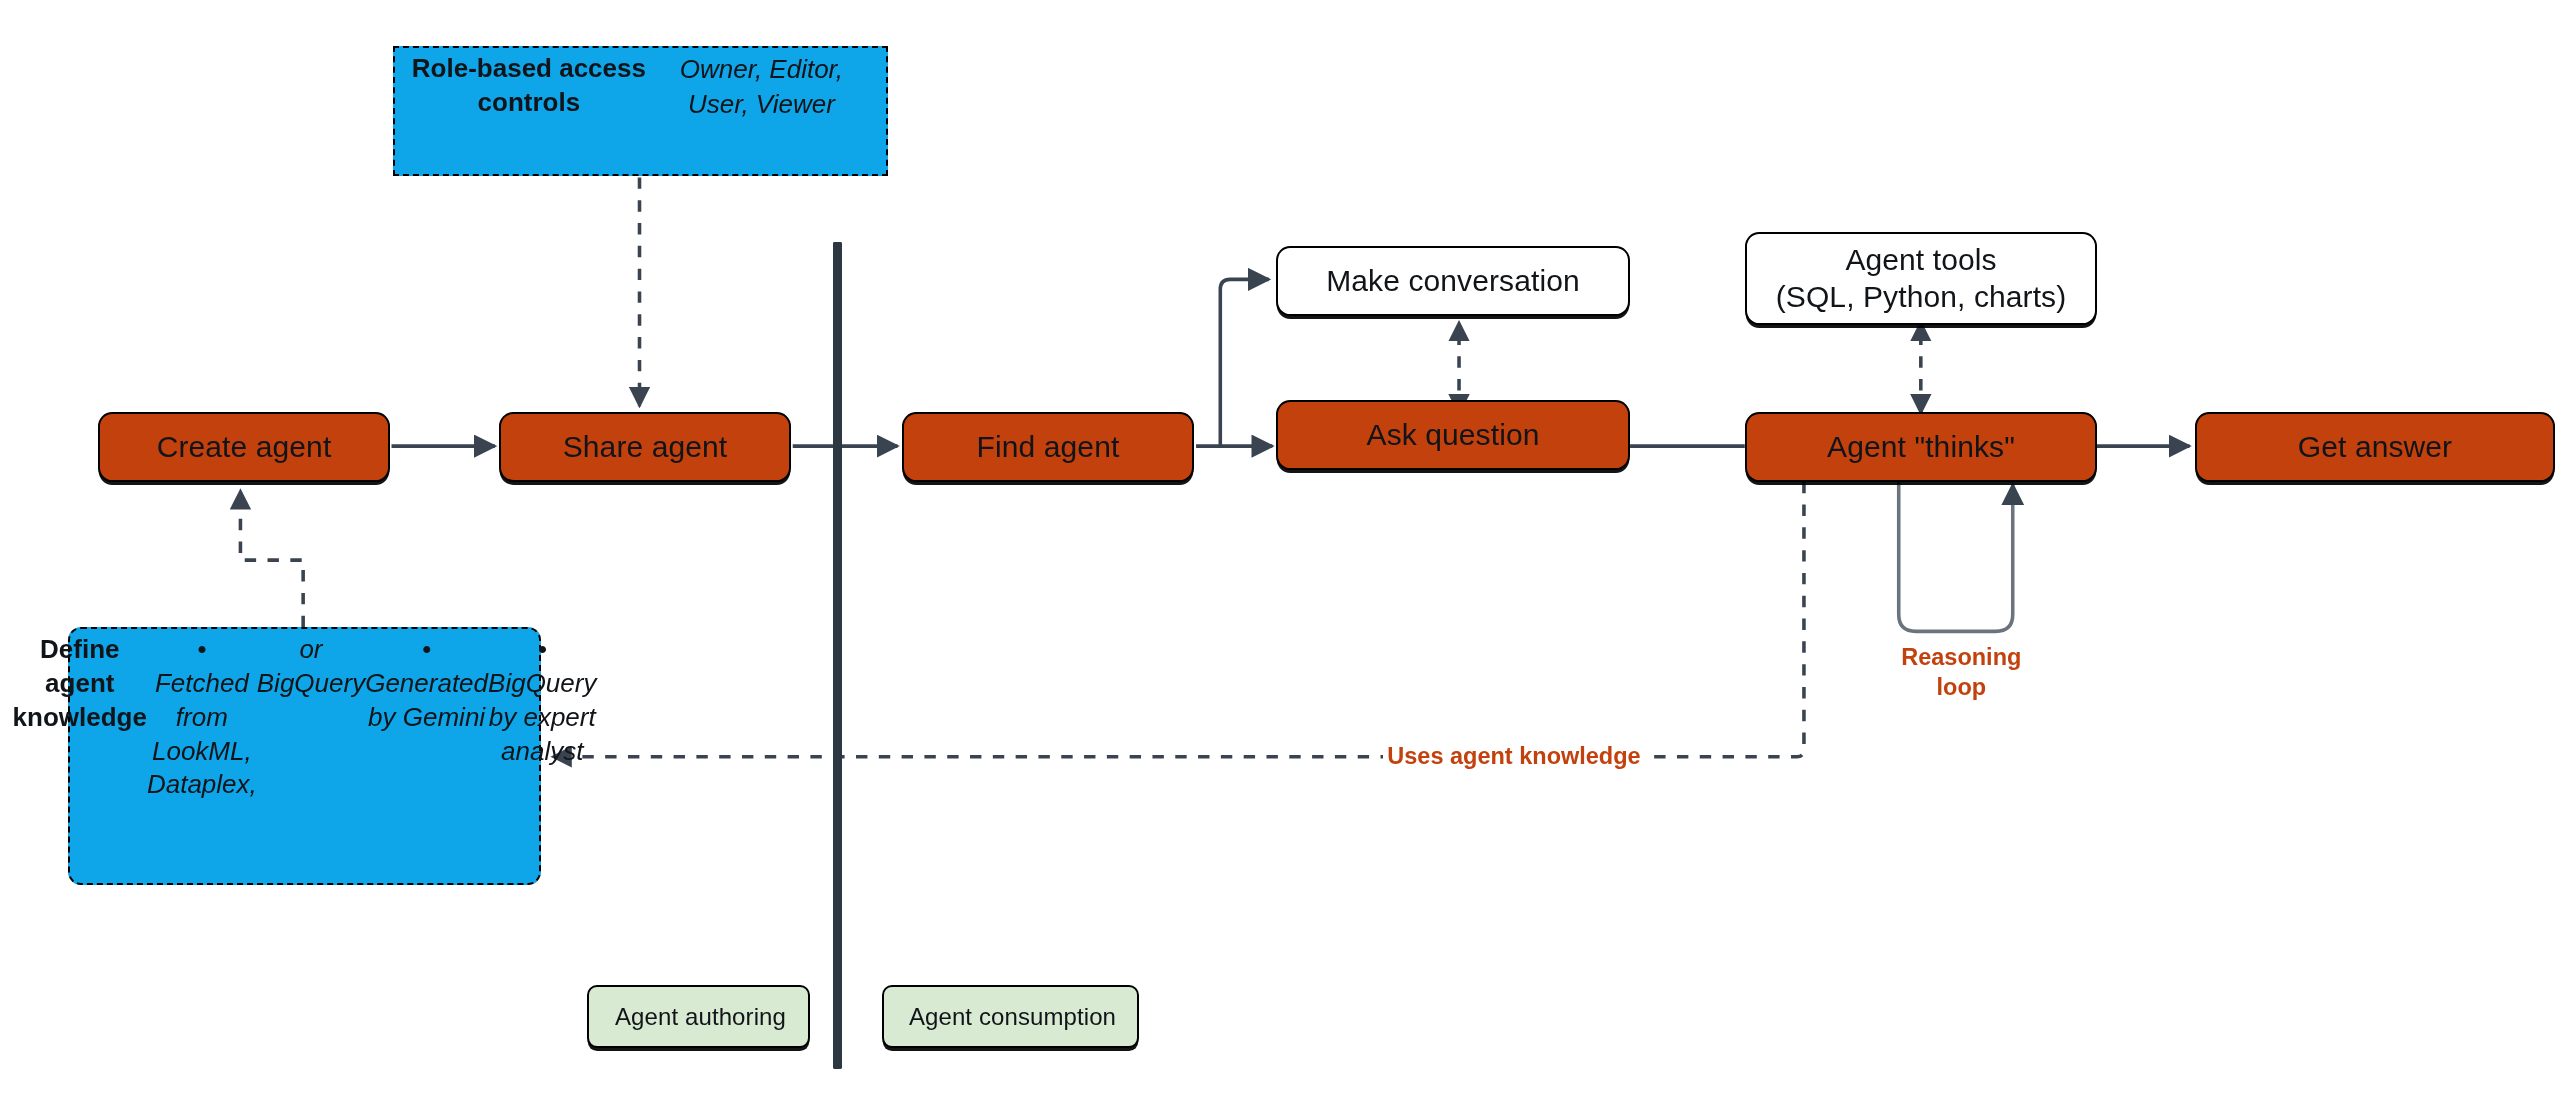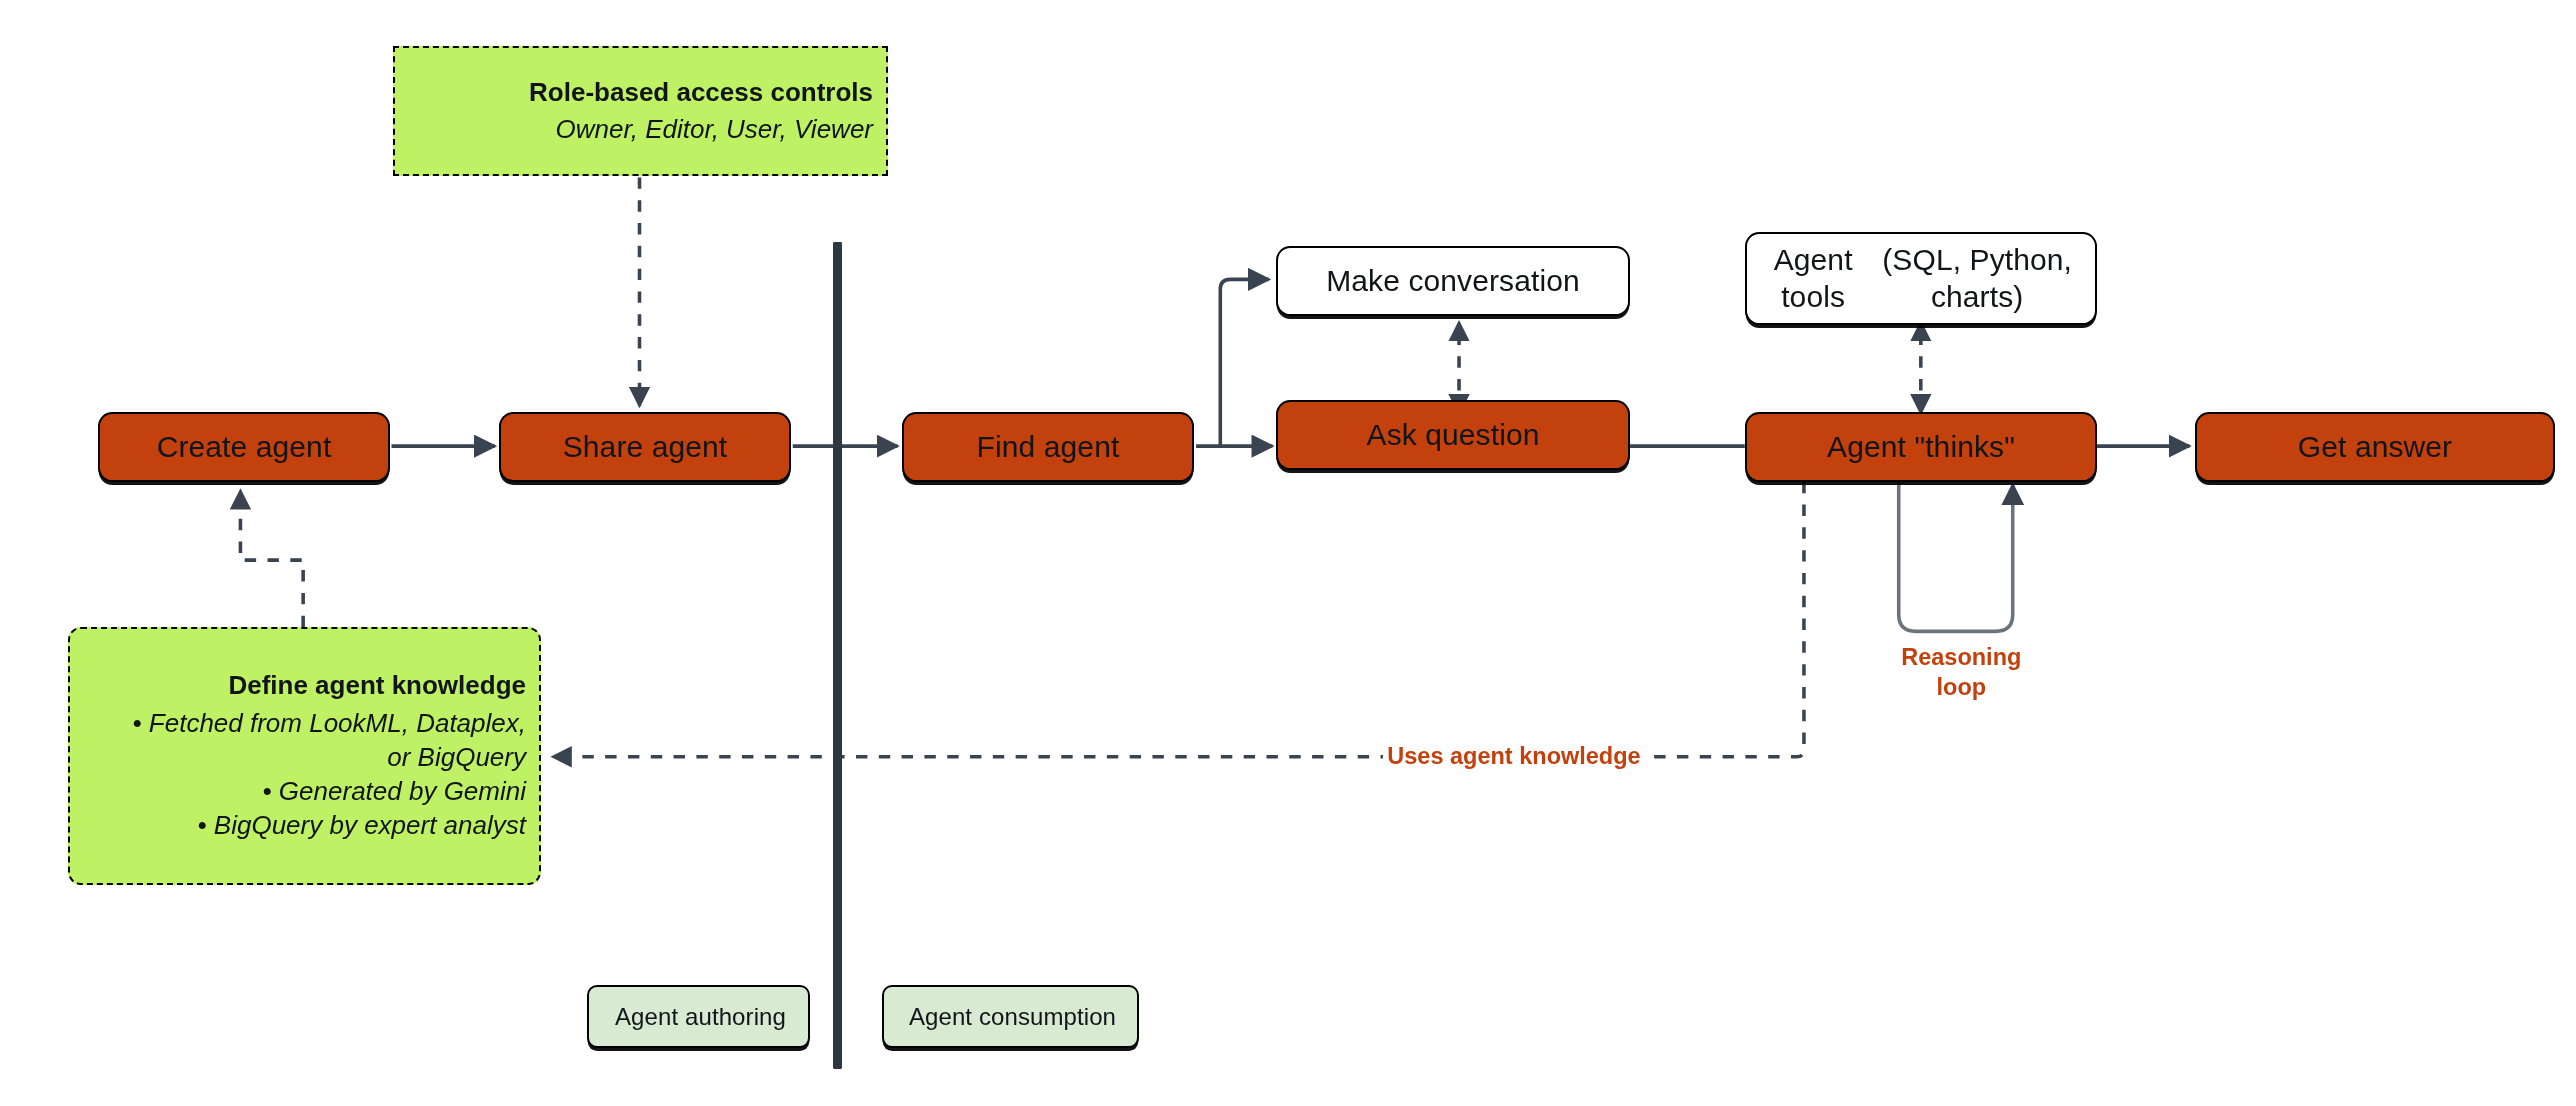--- a/index.html
+++ b/index.html
@@ -52,24 +52,24 @@
     border-radius: 10px;
     box-shadow: 0 3.6px 0 -0.7px rgba(0,0,0,.92);
     padding-left: 14px;
   }
 
   
   .dashbox {
     position: absolute;
     box-sizing: border-box;
     border: 2.9px dashed #000000;
-    background: #bef264;
+    background: #0ea5e9;
     display: flex;
-    flex-direction: column;
-    align-items: flex-end;
+    flex-direction: row;
+    align-items: flex-start;
     justify-content: center;
     text-align: center;
     color: #111418;
     padding: 4.3px 13px;
   }
   .dashbox .dbtitle {
     font-weight: bold;
     font-size: 26px;
     line-height: 1.3;
     margin-bottom: 2.9px;
@@ -172,21 +172,21 @@
   </div>
 
   <div class="node white" style="left:1276px; top:246px; width:354px; height:70px;">
     <span>Make conversation</span>
   </div>
 
   <div class="node blue" style="left:1276px; top:400px; width:354px; height:70px;">
     <span>Ask question</span>
   </div>
 
-  <div class="node white" style="left:1745px; top:232px; width:352px; height:93px; ">
+  <div class="node white" style="left:1745px; top:232px; width:352px; height:93px; flex-direction:column;">
     <span>Agent tools</span>
     <span>(SQL, Python, charts)</span>
   </div>
 
   <div class="node blue" style="left:1745px; top:412px; width:352px; height:70px;">
     <span>Agent "thinks"</span>
   </div>
 
   <div class="node blue" style="left:2195px; top:412px; width:360px; height:70px;">
     <span>Get answer</span>

